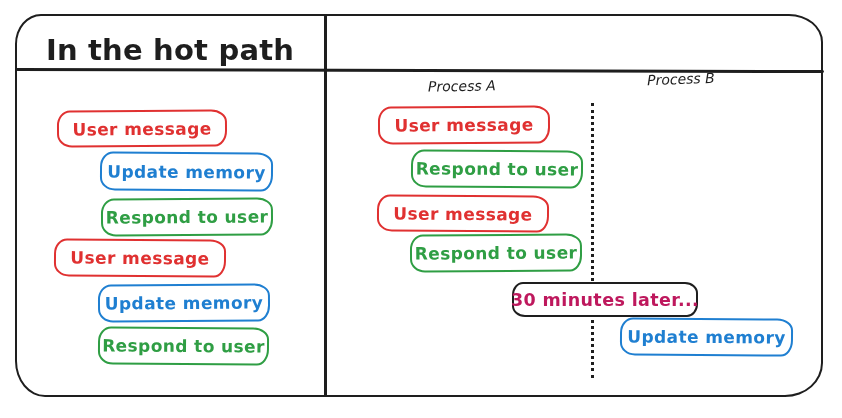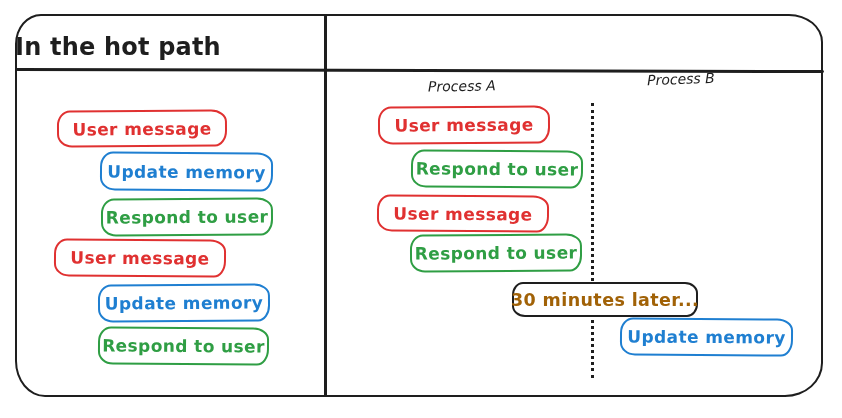--- a/index.html
+++ b/index.html
@@ -33,24 +33,25 @@
     position: absolute;
     left: 16px; top: 69px;
     width: 808px; height: 2.5px;
     background: #1e1e1e;
     border-radius: 2px;
     transform: rotate(0.15deg);
   }
   .panel-title {
     position: absolute;
     top: 33px;
-    font-size: 24px;
+    font-size: 29px;
     font-weight: 600;
     letter-spacing: 0.2px;
     color: #1e1e1e;
+    text-align: center;
     white-space: nowrap;
   }
   .title-left  { left: 15px;  width: 310px; }
   .title-right { left: 326px; width: 500px; }
   .process-label {
     position: absolute;
     font-size: 14px;
     font-style: italic;
     font-weight: 500;
     color: #1e1e1e;
@@ -107,17 +108,17 @@
   <div class="process-label" style="left:428px; top:78px; transform:rotate(-1deg);">Process A</div>
   <div class="process-label" style="left:647px; top:71px; transform:rotate(-2deg);">Process B</div>
 
   <div class="dotted-line"></div>
 
   <div class="sbox tilt-a" style="left: 378px; top: 106px; width: 172px; height: 38px; color: rgb(224, 49, 49); border-color: rgb(224, 49, 49);">User message</div>
   <div class="sbox tilt-b" style="left: 411px; top: 150px; width: 172px; height: 38px; color: rgb(47, 158, 68); border-color: rgb(47, 158, 68);">Respond to user</div>
   <div class="sbox tilt-b" style="left: 377px; top: 195px; width: 172px; height: 37px; color: rgb(224, 49, 49); border-color: rgb(224, 49, 49);">User message</div>
   <div class="sbox tilt-a" style="left: 410px; top: 234px; width: 172px; height: 38px; color: rgb(47, 158, 68); border-color: rgb(47, 158, 68);">Respond to user</div>
 
-  <div class="sbox delay-box" style="left: 512px; top: 282px; width: 186px; height: 35px; color: #a16207; border-color: rgb(30, 30, 30);">30 minutes later...</div>
+  <div class="sbox delay-box" style="left: 512px; top: 282px; width: 186px; height: 35px; color: #be185d; border-color: rgb(30, 30, 30);">30 minutes later...</div>
 
   <div class="sbox tilt-b" style="left: 620px; top: 318px; width: 173px; height: 38px; color: rgb(31, 127, 209); border-color: rgb(31, 127, 209);">Update memory</div>
 
 </div>
 
 </body></html>

